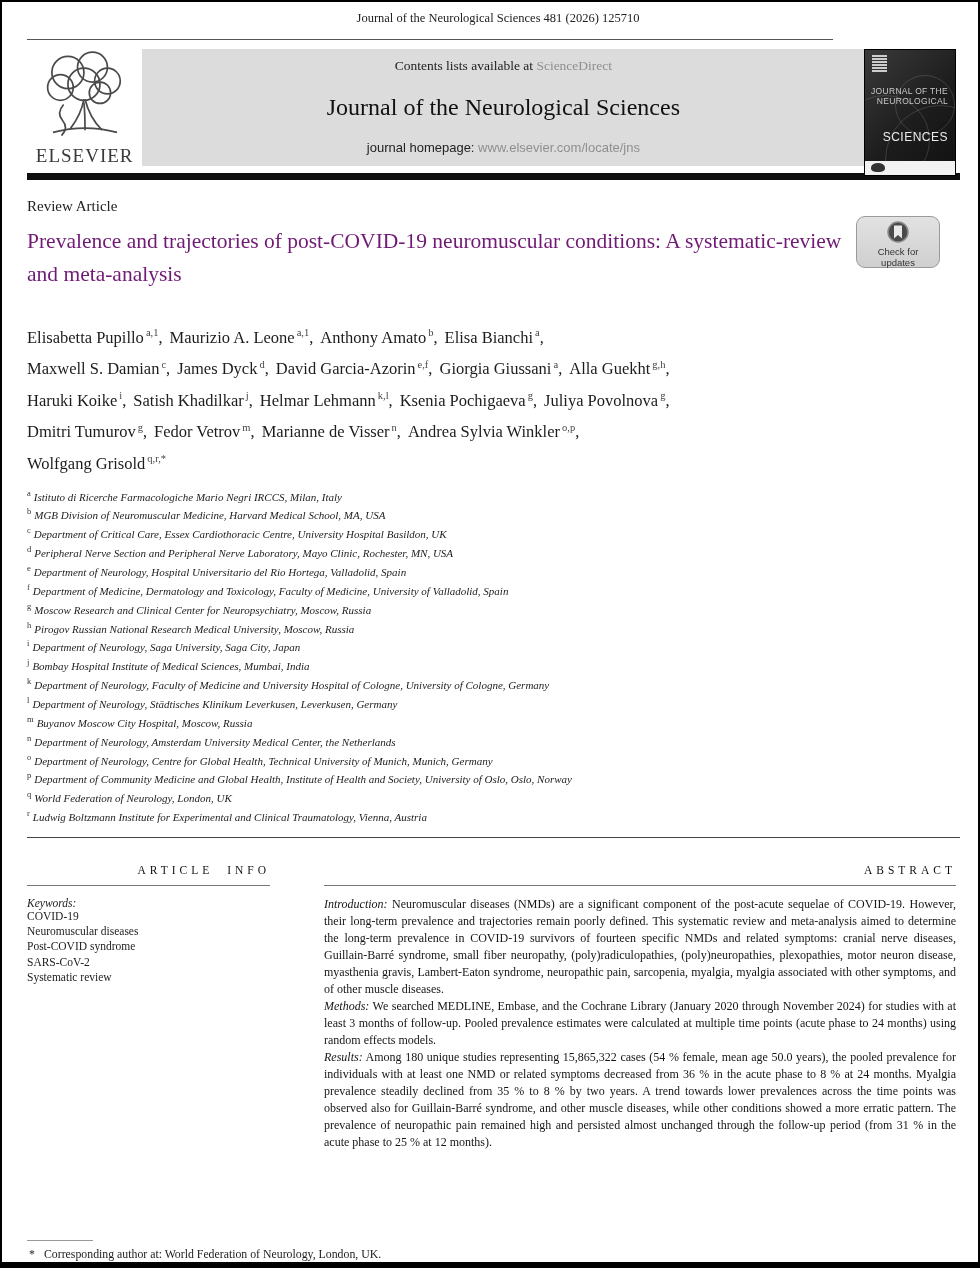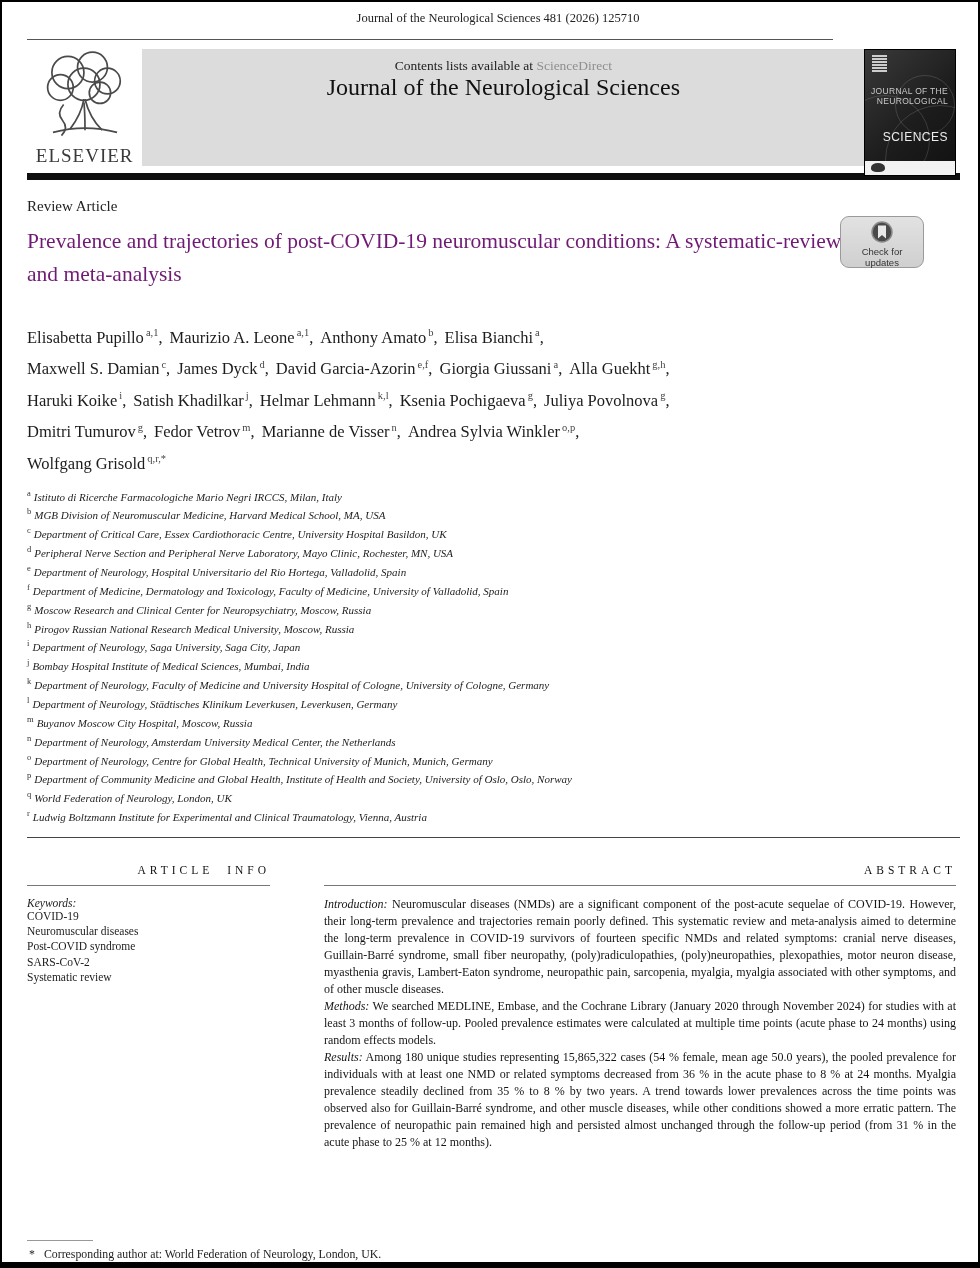--- a/index.html
+++ b/index.html
@@ -15,21 +15,21 @@
 
   .top-citation { margin-top:9px; text-align:center; font-size:12.5px; color:#222;margin-left:16px; }
   .masthead-rule { width:806px; margin:13px 0 0 25px; border:none; border-top:1.5px solid #555; }
 
   .masthead { display:flex; margin:9px 22px 0 25px; height:118px; }
   .logo-col { width:130px; display:flex; flex-direction:column; align-items:center; }
   .logo-col svg { display:block; }
   .elsevier-word { font-size:19px; letter-spacing:1px; color:#3a3a3a; margin-top:2px; }
   .mast-box {
     width:814px; background:#dcdcdc; height:117px;
-    display:flex; flex-direction:column; justify-content:flex-start;
+    display:flex; flex-direction:column; justify-content:space-between;
     text-align:center; padding:9px 0 11px 0;
   }
   .contents-line { font-size:13.5px; color:#1c1c1c; }
   .mast-title { font-size:24px; color:#111; }
   .homepage-line { font-family:"Liberation Sans","DejaVu Sans",sans-serif; font-size:13px; color:#222; }
   .cover-thumb {
     width:103px; height:127px; margin-left:auto; margin-top:0;
     background:linear-gradient(135deg,#3a3a3a 0%,#1d1d1d 55%,#111 100%);
     position:relative; border:1px solid #000; overflow:hidden;
   }
@@ -41,21 +41,21 @@
   .cover-title .ct-big { font-size:12px; line-height:15px; color:#ececec; letter-spacing:.5px;margin-top:24px; }
   .cover-ring { position:absolute; border:1px solid rgba(255,255,255,.14); border-radius:50%; }
   .ring1 { width:90px; height:90px; left:-25px; top:45px; }
   .ring2 { width:60px; height:60px; left:30px; top:25px; }
   .ring3 { width:110px; height:110px; left:20px; top:55px; }
   .cover-band { position:absolute; left:0; right:0; bottom:0; height:14px; background:#f2f2f2; }
   .cover-band-logo { position:absolute; left:6px; top:2px; width:14px; height:9px; background:#333; border-radius:50% 50% 40% 40%; }
 
   .black-bar { width:933px; height:7px; background:#0f0f0f; margin:6px 0 0 25px; }
 
-  .article-head { position:relative; margin:18px 16px 0 25px; }
+  .article-head { position:relative; margin:18px 0 0 25px; }
   .review-label { font-size:15px; color:#222; }
   .paper-title { margin-top:10px; width:845px; font-size:21.5px; line-height:33px; color:#701a75; }
   .check-badge {
     position:absolute; right:38px; top:18px; width:84px; height:52px;
     background:linear-gradient(#e2e2e2,#cfcfcf); border:1px solid #9a9a9a; border-radius:9px;
     text-align:center; cursor:pointer;
   }
   .check-badge svg { margin-top:4px; }
   .check-badge .cb-text { font-family:"Liberation Sans","DejaVu Sans",sans-serif; font-size:9.5px; line-height:10.5px; color:#333; }
 
@@ -115,20 +115,24 @@
       </span>
       <div class="elsevier-word">ELSEVIER</div>
     </div>
 
     <div class="mast-box">
       <div class="contents-line">
         <span>Contents lists available at</span>
         <span class="link">ScienceDirect</span>
       </div>
       <div class="mast-title">Journal of the Neurological Sciences</div>
+      <div class="homepage-line">
+        <span>journal homepage:</span>
+        <span class="link">www.elsevier.com/locate/jns</span>
+      </div>
     </div>
 
     <div class="cover-thumb">
       <div class="cover-ring ring1"></div>
       <div class="cover-ring ring2"></div>
       <div class="cover-ring ring3"></div>
       <div class="cover-issn"></div>
       <div class="cover-title">
         <div class="ct-small">
 

